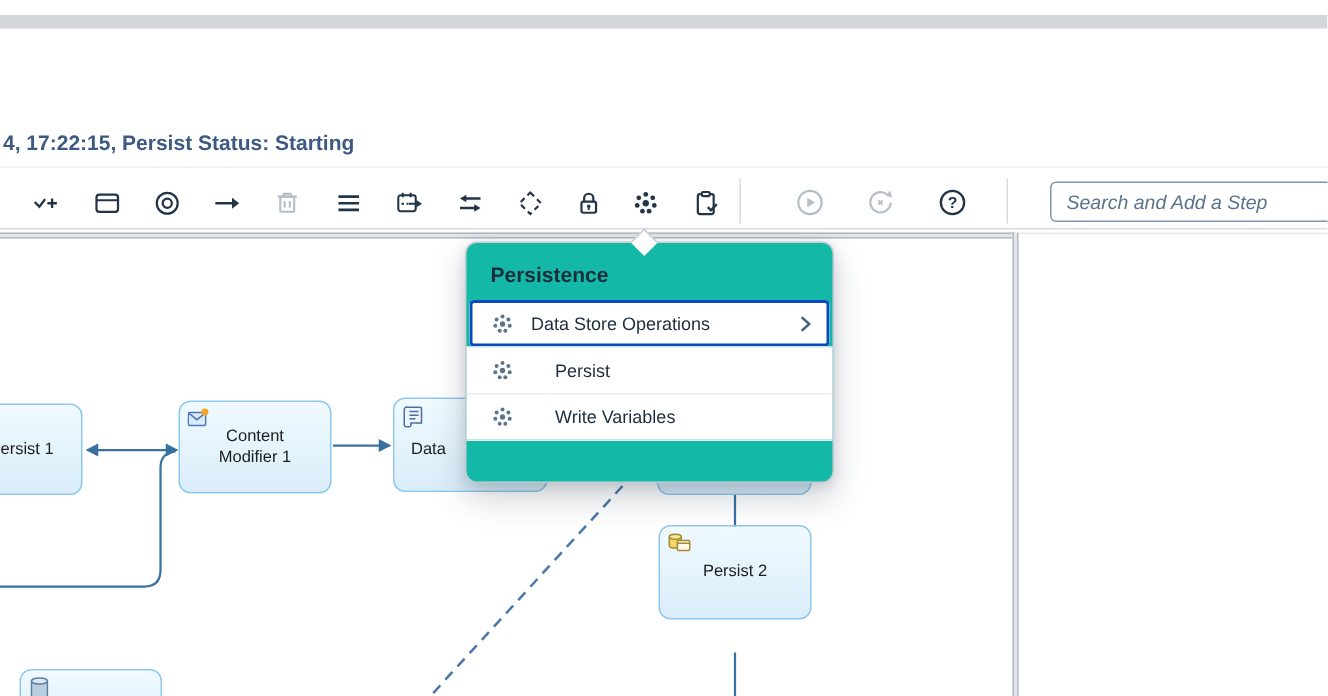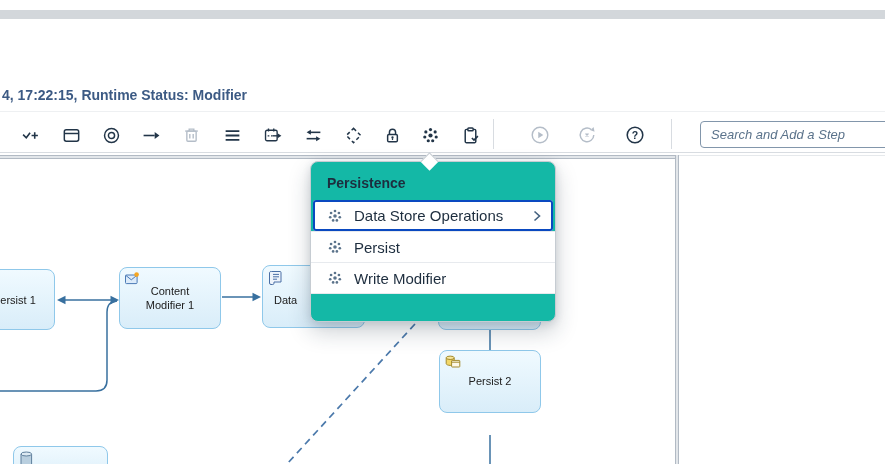--- a/index.html
+++ b/index.html
@@ -45,33 +45,33 @@
     background:#14b8a6; border:1px solid #c6ccd2; border-radius:8px;
     box-shadow:0 10px 22px rgba(27,45,62,.22), 0 2px 8px rgba(27,45,62,.12);
   }
   .menu .notch {
     position:absolute; top:-7px; left:112px; width:13px; height:13px; background:#fff;
     transform:rotate(45deg); border-left:1px solid #c6ccd2; border-top:1px solid #c6ccd2;
   }
   .menu-title { padding:13px 16px 9px 16px; font-size:14px; font-weight:bold; color:#1d2d3e; }
   .menu-item {
     height:31px; display:flex; align-items:center; padding:0 12px 0 16px;
-    font-size:15px; color:#1d2d3e; cursor:pointer; position:relative; background:#fff;
-  }
-  .menu-item + .menu-item { border-top:1px solid #e7eaee; }
+    font-size:12px; color:#1d2d3e; cursor:pointer; position:relative; background:#fff;
+  }
+  .menu-item + .menu-item { border-top:1px solid #e7eaee;gap:16px; }
   .menu-item.selected { box-shadow:inset 0 0 0 2px #0a49c0; border-radius:3px; margin:0 2px; padding-left:14px; }
   .menu-item .mi-icon { display:flex; margin-right:11px; color:#5b738b; }
   .menu-item .chev { margin-left:auto; display:flex; color:#44617f; }
   .menu-bottom-sep { border-top:1px solid #e7eaee; height:28px; }
 </style>
 </head>
 <body>
 
 <div class="gray-bar"></div>
-<div class="status-text">4, 17:22:15, Runtime Status: Modifier</div>
+<div class="status-text">4, 17:22:15, Persist Status: Starting</div>
 
 <div class="toolbar"></div>
 
 <div class="tbtn" style="left:18px">
   <svg width="19" height="19" viewBox="0 0 18 18" fill="none" stroke="currentColor" stroke-width="1.5">
       <path d="M2 8.2 L5 11.2 L8.6 6.4"></path>
       <path d="M13 6 v6 M10 9 h6"></path>
     </svg>
 </div>
 <div class="tbtn" style="left:59px">
@@ -302,17 +302,17 @@
           <circle cx="9" cy="9" r="2"></circle>
           <circle cx="9" cy="3.4" r="1.5"></circle>
           <circle cx="13.4" cy="5.6" r="1.5"></circle>
           <circle cx="14.4" cy="10.4" r="1.5"></circle>
           <circle cx="11.1" cy="14" r="1.5"></circle>
           <circle cx="6.9" cy="14" r="1.5"></circle>
           <circle cx="3.6" cy="10.4" r="1.5"></circle>
           <circle cx="4.6" cy="5.6" r="1.5"></circle>
         </svg>
     </span>
-    <span>Write Modifier</span>
+    <span>Write Variables</span>
   </div>
 
   <div class="menu-bottom-sep"></div>
 </div>
 
 </body></html>

